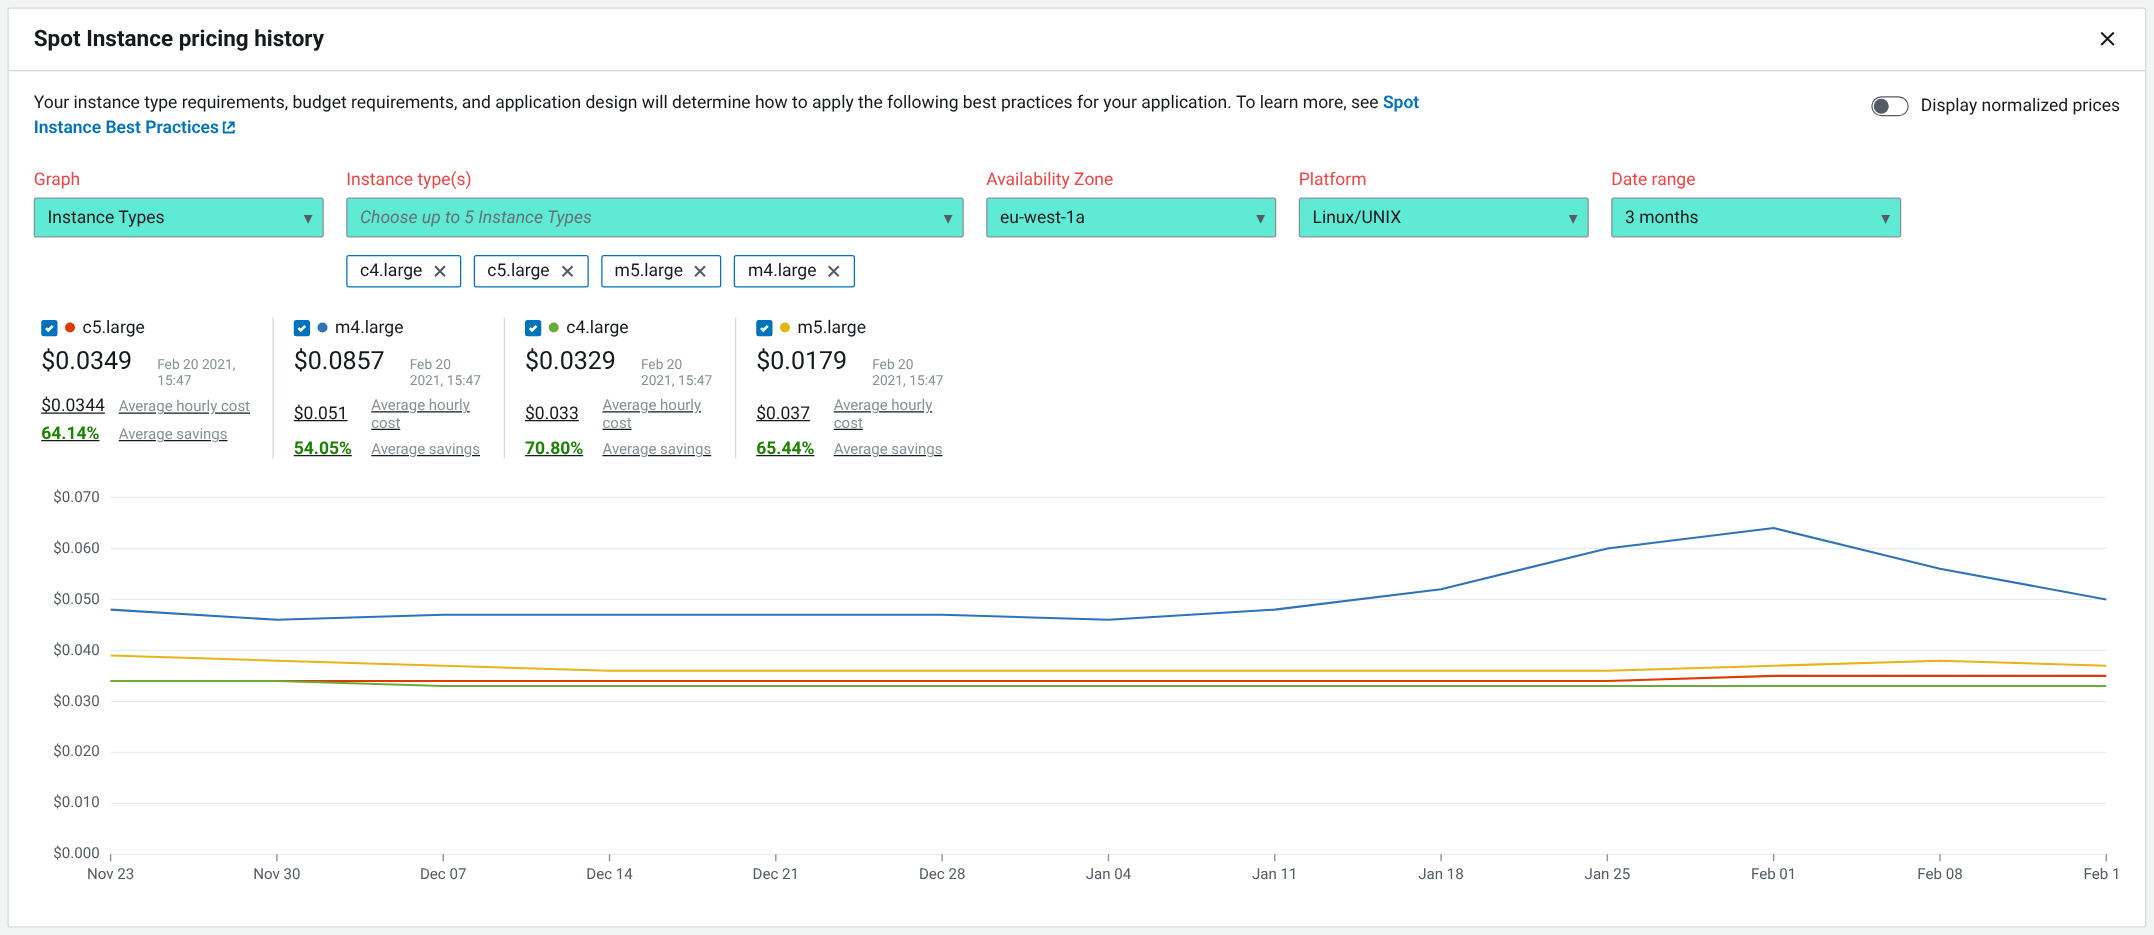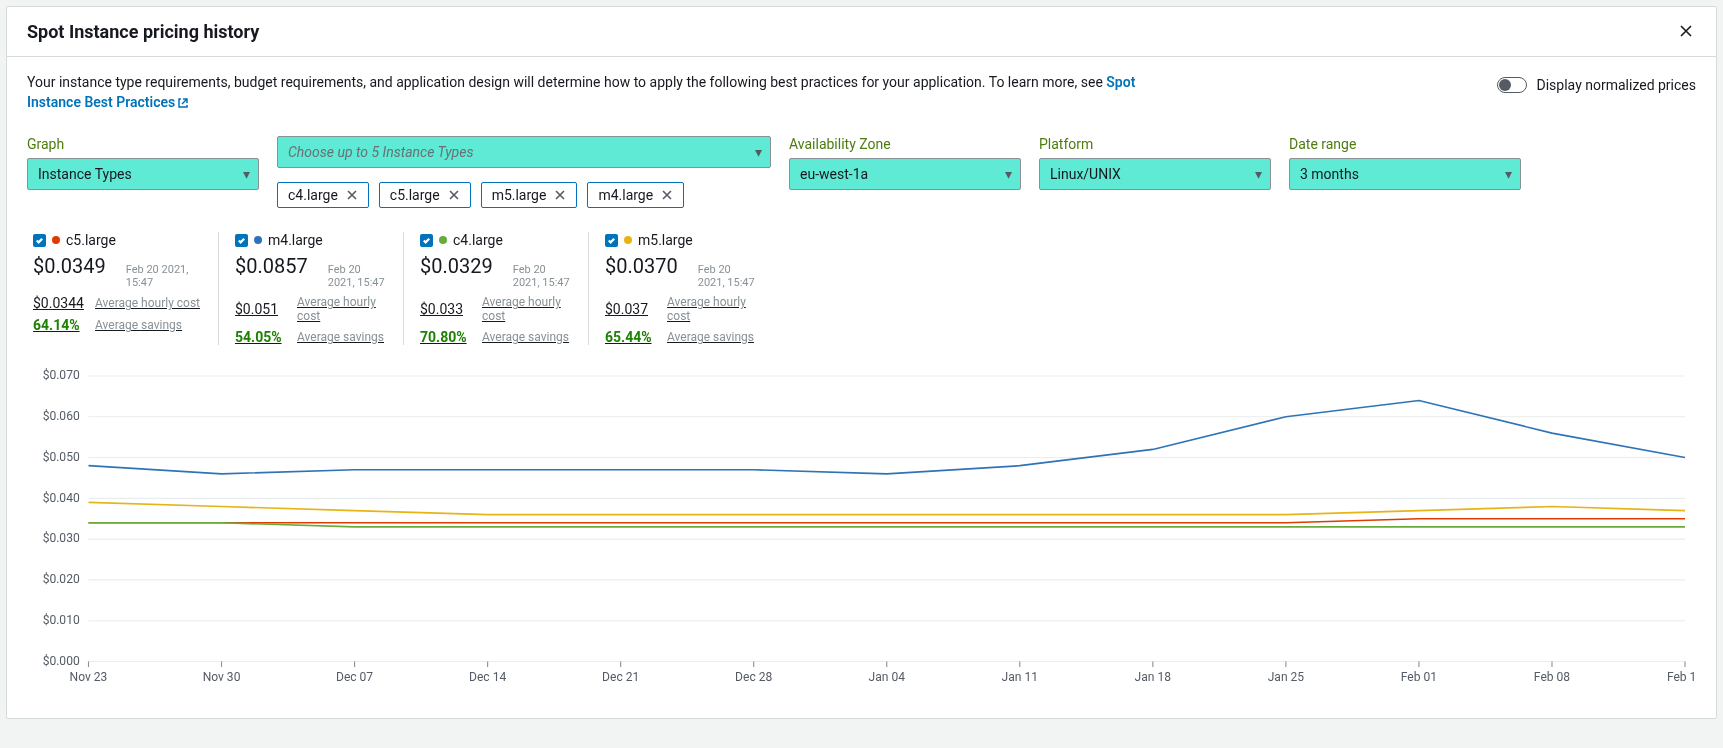--- a/index.html
+++ b/index.html
@@ -74,21 +74,21 @@
     background: #545b64;
     border-radius: 50%;
   }
   .filters {
     display: flex;
     gap: 18px;
     margin-top: 24px;
     flex-wrap: wrap;
   }
   .filter { display: flex; flex-direction: column; gap: 6px; }
-  .filter-label { font-size: 14px; color: #4d7c0f; }
+  .filter-label { font-size: 14px; color: #ef4444; }
   .select {
     height: 32px;
     border: 1px solid #879196;
     border-radius: 2px;
     background: #5eead4;
     display: flex;
     align-items: center;
     justify-content: space-between;
     padding: 0 8px 0 10px;
     cursor: pointer;
@@ -170,20 +170,21 @@
 
     <div class="filters">
       <div class="filter" style="width:232px">
         <div class="filter-label">Graph</div>
         <div class="select">
           <span>Instance Types</span>
           <span class="caret">▾</span>
         </div>
       </div>
       <div class="filter" style="width:494px">
+        <div class="filter-label">Instance type(s)</div>
         <div class="select">
           <span class="placeholder">Choose up to 5 Instance Types</span>
           <span class="caret">▾</span>
         </div>
         <div class="chips" id="chips">
             <div class="chip">
               <span>c4.large</span>
               <span class="x">
                 <svg width="12" height="12" viewBox="0 0 12 12">
                   <path d="M2 2 L10 10 M10 2 L2 10" stroke="#545b64" stroke-width="1.6"></path>
@@ -313,21 +314,21 @@
           <div class="card-head">
             <span class="cb">
               <svg width="9" height="9" viewBox="0 0 10 10">
                 <path d="M2 5 L4 7 L8 3" fill="none"></path>
               </svg>
             </span>
             <span class="dot" style="background:#e7b416"></span>
             <span>m5.large</span>
           </div>
           <div class="row2">
-            <span class="price">$0.0370</span>
+            <span class="price">$0.0179</span>
             <span class="ts">Feb 20 2021, 15:47</span>
           </div>
           <div class="row3">
             <span class="val">$0.037</span>
             <span class="lab">Average hourly cost</span>
           </div>
           <div class="row3">
             <span class="savings">65.44%</span>
             <span class="lab">Average savings</span>
           </div>

